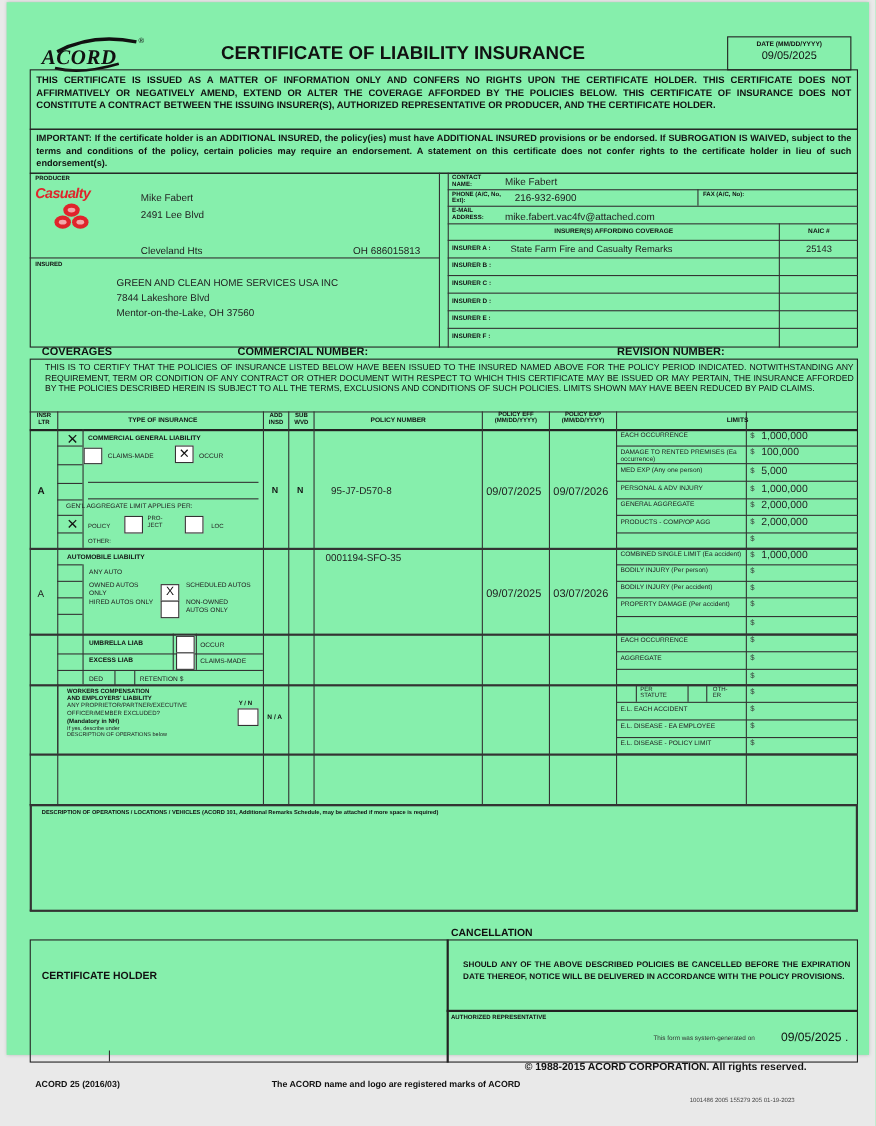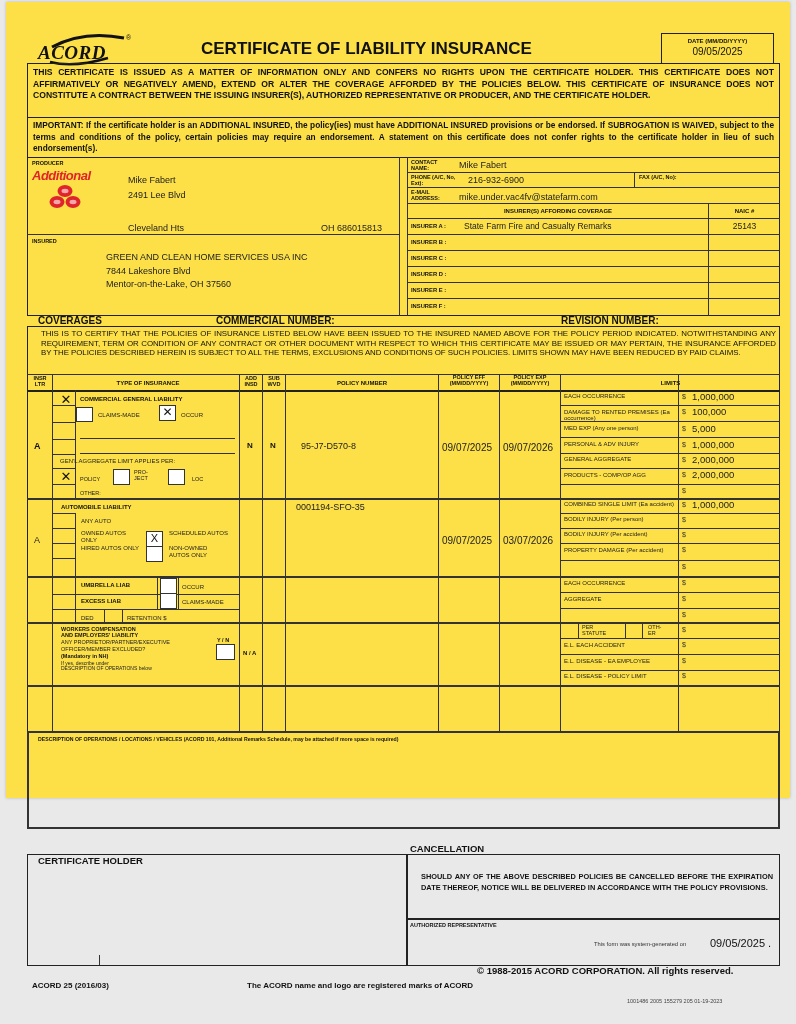--- a/index.html
+++ b/index.html
@@ -1,17 +1,17 @@
 <!DOCTYPE html>
 <html><head>
 <meta charset="utf-8">
 <style>
 *{box-sizing:border-box;margin:0;padding:0}
 body{width:796px;height:1024px;background:#e9e9e9;font-family:"Liberation Sans",sans-serif;color:#111;overflow:hidden}
-.page{position:absolute;left:6px;top:2px;width:784px;height:796px;background:#fde047;box-shadow:0 0 3px #bbb}
+.page{position:absolute;left:6px;top:2px;width:784px;height:957px;background:#86efac;box-shadow:0 0 3px #bbb}
 .abs{position:absolute}
 .b{border:1.5px solid #222}
 .tiny{font-size:5.5px;font-weight:bold;line-height:6px}
 .lbl{font-size:6.5px;color:#222}
 .val{font-size:9px;color:#222}
 .bold{font-weight:bold}
 .box{position:absolute;border:1px solid #333;background:#fff;font-size:12px;line-height:12px;text-align:center}
 .cx{font-size:13px;line-height:13px;text-align:center}
 .just{text-align:justify}
 </style>
@@ -35,21 +35,21 @@
   </div>
 
   <div class="abs b bold just" style="left:21px;top:61px;width:753px;height:55px;padding:3px 5px;font-size:8.6px;line-height:11.6px">THIS CERTIFICATE IS ISSUED AS A MATTER OF INFORMATION ONLY AND CONFERS NO RIGHTS UPON THE CERTIFICATE HOLDER. THIS CERTIFICATE DOES NOT AFFIRMATIVELY OR NEGATIVELY AMEND, EXTEND OR ALTER THE COVERAGE AFFORDED BY THE POLICIES BELOW. THIS CERTIFICATE OF INSURANCE DOES NOT CONSTITUTE A CONTRACT BETWEEN THE ISSUING INSURER(S), AUTHORIZED REPRESENTATIVE OR PRODUCER, AND THE CERTIFICATE HOLDER.</div>
   <div class="abs b bold just" style="left:21px;top:115px;width:753px;height:41px;padding:2px 5px;font-size:8.3px;line-height:11.6px">IMPORTANT: If the certificate holder is an ADDITIONAL INSURED, the policy(ies) must have ADDITIONAL INSURED provisions or be endorsed. If SUBROGATION IS WAIVED, subject to the terms and conditions of the policy, certain policies may require an endorsement. A statement on this certificate does not confer rights to the certificate holder in lieu of such endorsement(s).</div>
 
   <div class="abs b" style="left:21px;top:155px;width:753px;height:159px"></div>
   <div class="abs" style="left:393px;top:155px;width:1px;height:159px;background:#333"></div>
   <div class="abs" style="left:21px;top:232px;width:373px;height:1px;background:#333"></div>
 
   <div class="abs tiny" style="left:26px;top:158px">PRODUCER</div>
-  <div class="abs" style="left:26px;top:166px;color:#e0242b;font-style:italic;font-weight:bold;font-size:13px;letter-spacing:-0.5px">Additional</div>
+  <div class="abs" style="left:26px;top:166px;color:#e0242b;font-style:italic;font-weight:bold;font-size:13px;letter-spacing:-0.5px">Casualty</div>
   <svg class="abs" style="left:40px;top:181px" width="42" height="28" viewBox="0 0 42 28">
     <ellipse cx="19" cy="8" rx="7.5" ry="6" fill="#e0242b"></ellipse>
     <ellipse cx="11" cy="19" rx="7.5" ry="6" fill="#e0242b"></ellipse>
     <ellipse cx="27" cy="19" rx="7.5" ry="6" fill="#e0242b"></ellipse>
     <ellipse cx="19" cy="8" rx="3.5" ry="2.2" fill="#fff" opacity="0.6"></ellipse>
     <ellipse cx="11" cy="19" rx="3.5" ry="2.2" fill="#fff" opacity="0.6"></ellipse>
     <ellipse cx="27" cy="19" rx="3.5" ry="2.2" fill="#fff" opacity="0.6"></ellipse>
   </svg>
   <div class="abs val" style="left:122px;top:173px">Mike Fabert</div>
   <div class="abs val" style="left:122px;top:188px">2491 Lee Blvd</div>
@@ -69,21 +69,21 @@
   <div class="abs" style="left:401px;top:155px;width:1px;height:46px;background:#333"></div>
   <div class="abs" style="left:628px;top:170px;width:1px;height:15px;background:#333"></div>
 
   <div class="abs tiny" style="left:405px;top:157px;width:30px">CONTACT NAME:</div>
   <div class="abs val" style="left:453px;top:158px">Mike Fabert</div>
   <div class="abs tiny" style="left:405px;top:172px;width:55px">PHONE (A/C, No, Ext):</div>
   <div class="abs val" style="left:462px;top:173px">216-932-6900</div>
   <div class="abs tiny" style="left:633px;top:172px;width:40px">FAX (A/C, No):</div>
   <div class="abs val" style="left:680px;top:173px"></div>
   <div class="abs tiny" style="left:405px;top:187px;width:40px">E-MAIL ADDRESS:</div>
-  <div class="abs val" style="left:453px;top:190px">mike.under.vac4fv@statefarm.com</div>
+  <div class="abs val" style="left:453px;top:190px">mike.fabert.vac4fv@attached.com</div>
 
   <div class="abs" style="left:702px;top:201px;width:1px;height:113px;background:#333"></div>
   <div class="abs tiny" style="left:402px;top:206px;width:300px;text-align:center;font-size:6px">INSURER(S) AFFORDING COVERAGE</div>
   <div class="abs tiny" style="left:703px;top:206px;width:71px;text-align:center;font-size:6px">NAIC #</div>
   <div id="insurer-rows">
       <div class="abs" style="left: 401px; top: 216px; width: 373px; height: 1px; background: rgb(51, 51, 51);"></div>
       <div class="abs tiny" style="left: 405px; top: 221px; font-size: 5.8px;">INSURER A :</div>
       <div class="abs val" style="left: 458px; top: 219px; font-size: 8.5px;">State Farm Fire and Casualty Remarks</div>
       <div class="abs val" style="left: 703px; top: 219px; width: 71px; text-align: center; font-size: 8.5px;">25143</div>
       <div class="abs" style="left: 401px; top: 232px; width: 373px; height: 1px; background: rgb(51, 51, 51);"></div>
@@ -295,21 +295,21 @@
       <div class="abs val" style="left: 686px; top: 653px; font-size: 9.5px;"></div>
       <div class="abs" style="left: 554px; top: 683px; width: 220px; height: 1px; background: rgb(51, 51, 51);"></div>
       <div class="abs lbl" style="left: 558px; top: 669px; width: 112px; font-size: 6px; line-height: 6.3px; padding-top: 1.5px;">E.L. DISEASE - POLICY LIMIT</div>
       <div class="abs" style="left: 676px; top: 670px; font-size: 7px; color: rgb(51, 51, 51);">$</div>
       <div class="abs val" style="left: 686px; top: 668px; font-size: 9.5px;"></div>
     </div>
 
   <div class="abs tiny" style="left:32px;top:734px;font-size:5.2px">DESCRIPTION OF OPERATIONS / LOCATIONS / VEHICLES (ACORD 101, Additional Remarks Schedule, may be attached if more space is required)</div>
   <div class="abs" style="left:30px;top:745px;width:735px;height:80px;font-size:8px"></div>
 
-  <div class="abs bold" style="left:32px;top:853px;font-size:9.5px">CERTIFICATE HOLDER</div>
+  <div class="abs bold" style="left:32px;top:880px;font-size:9.5px">CERTIFICATE HOLDER</div>
   <div class="abs bold" style="left:404px;top:841px;font-size:9.5px">CANCELLATION</div>
   <div class="abs b" style="left:21px;top:852px;width:753px;height:112px"></div>
   <div class="abs" style="left:400px;top:852px;width:1.5px;height:112px;background:#222"></div>
   <div class="abs" style="left:400px;top:916px;width:374px;height:1.5px;background:#222"></div>
   <div class="abs" style="left:93px;top:953px;width:1px;height:10px;background:#333"></div>
   <div class="abs" style="left:28px;top:856px;width:360px;height:95px"></div>
   <div class="abs bold just" style="left:415px;top:870px;width:352px;font-size:7.4px;line-height:10.5px">SHOULD ANY OF THE ABOVE DESCRIBED POLICIES BE CANCELLED BEFORE THE EXPIRATION DATE THEREOF, NOTICE WILL BE DELIVERED IN ACCORDANCE WITH THE POLICY PROVISIONS.</div>
   <div class="abs tiny" style="left:404px;top:920px;font-size:5.5px">AUTHORIZED REPRESENTATIVE</div>
   <div class="abs" style="left:588px;top:939px;font-size:5.8px;color:#333">This form was system-generated on</div>
   <div class="abs" style="left:704px;top:935px;font-size:11px"><span>09/05/2025</span> .</div>

